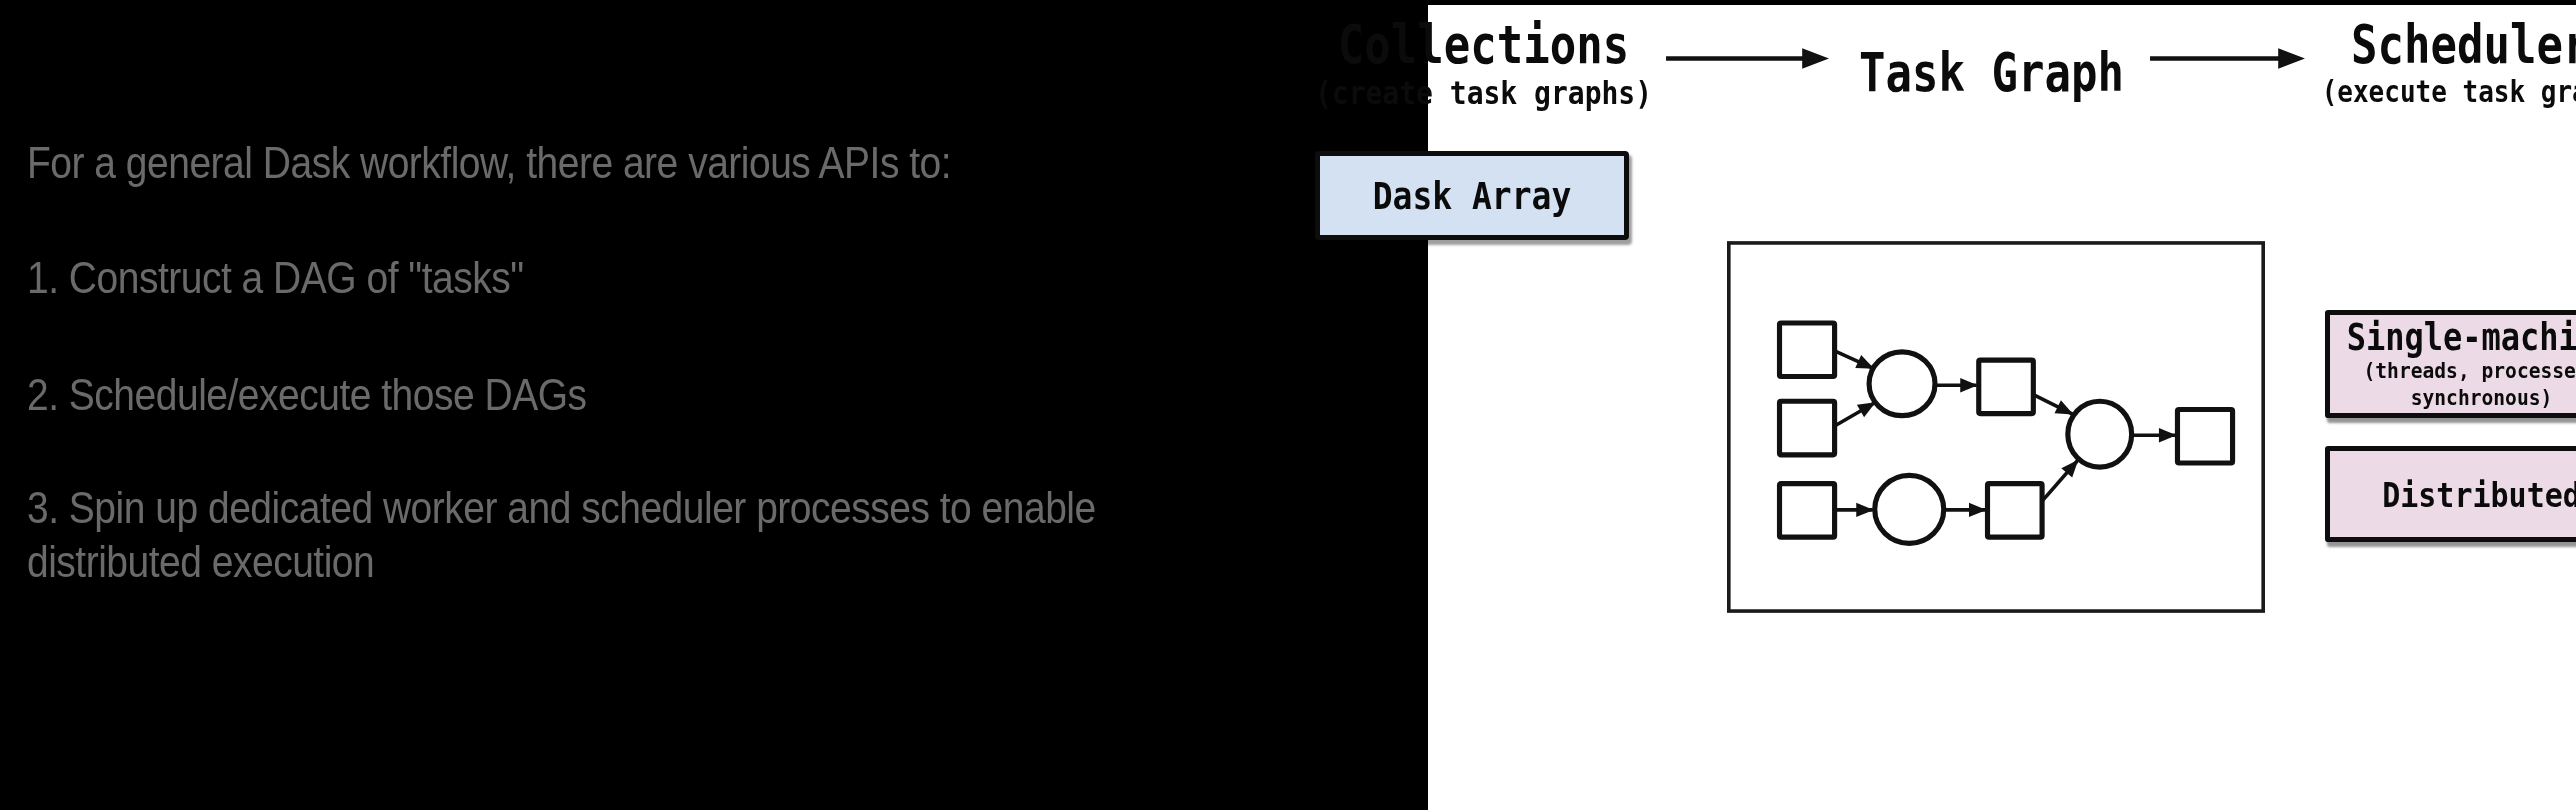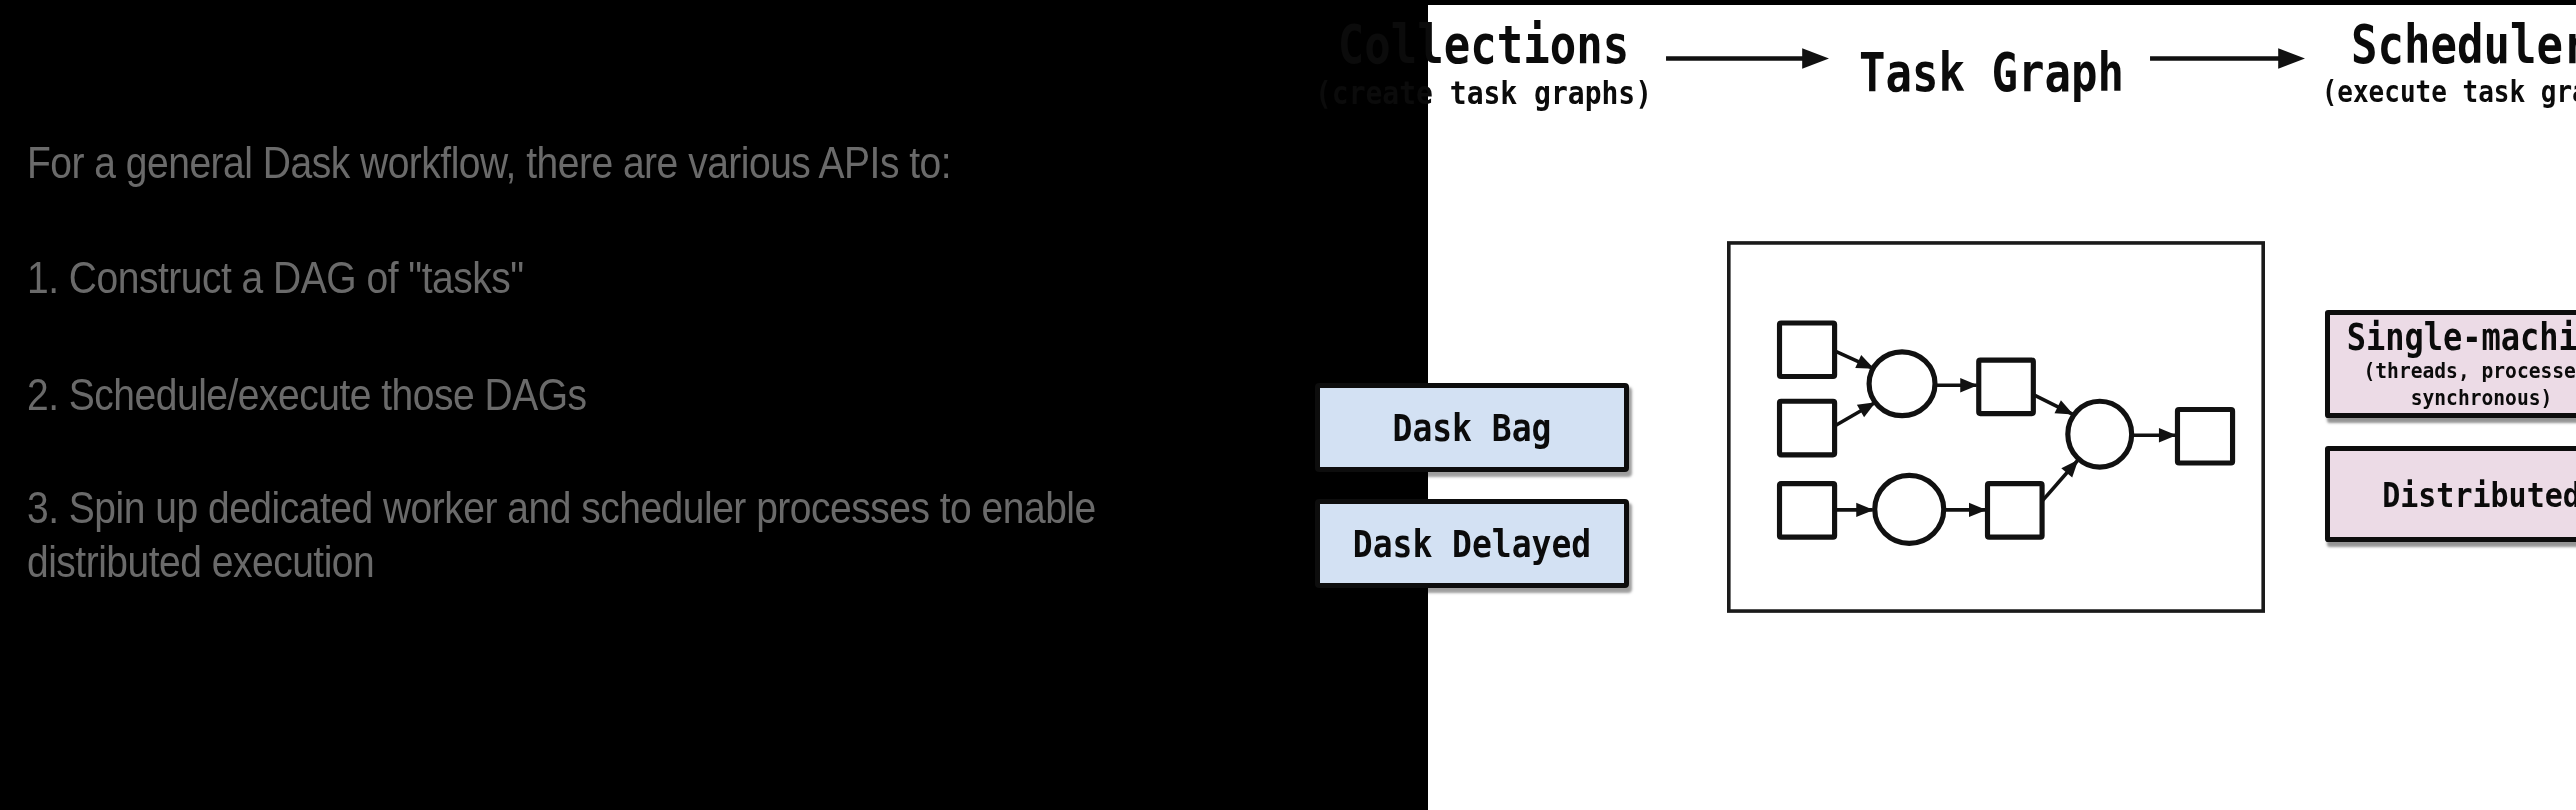--- a/index.html
+++ b/index.html
@@ -111,25 +111,22 @@
   <div class="mono flow-title" style="left:1847px; top:42px; width:289px;">Task Graph</div>
 
   <svg class="harrow" style="left:2149px; top:46px;" width="157" height="25" viewBox="0 0 305 48">
     <line x1="2" y1="24" x2="255" y2="24" stroke="#111111" stroke-width="9"></line>
     <polygon points="251,4 303,24 251,44" fill="#111111"></polygon>
   </svg>
 
   <div class="mono flow-title" style="left:2334px; top:14.4px; width:299px;">Schedulers</div>
   <div class="mono flow-sub" style="left:2316px; top:74px; width:340px; font-size:26px;">(execute task graphs)</div>
 
-  <div class="cbox" style="top:383px">
-      <span class="mono lbl">Dask Bag</span>
-    </div>
-  <div class="cbox" style="top:499px">
-      <span class="mono lbl">Dask Delayed</span>
+  <div class="cbox" style="top:151px">
+      <span class="mono lbl">Dask Array</span>
     </div>
 
   <svg class="task-svg" width="538" height="372" viewBox="0 0 1045 722">
     <defs>
       <marker id="ah" markerUnits="userSpaceOnUse" markerWidth="40" markerHeight="32" refX="34" refY="16" orient="auto">
         <path d="M2,2 L36,16 L2,30 Z" fill="#111111"></path>
       </marker>
     </defs>
     <rect x="3.5" y="3.5" width="1038" height="715" fill="#ffffff" stroke="#1a1a1a" stroke-width="7"></rect>
 

